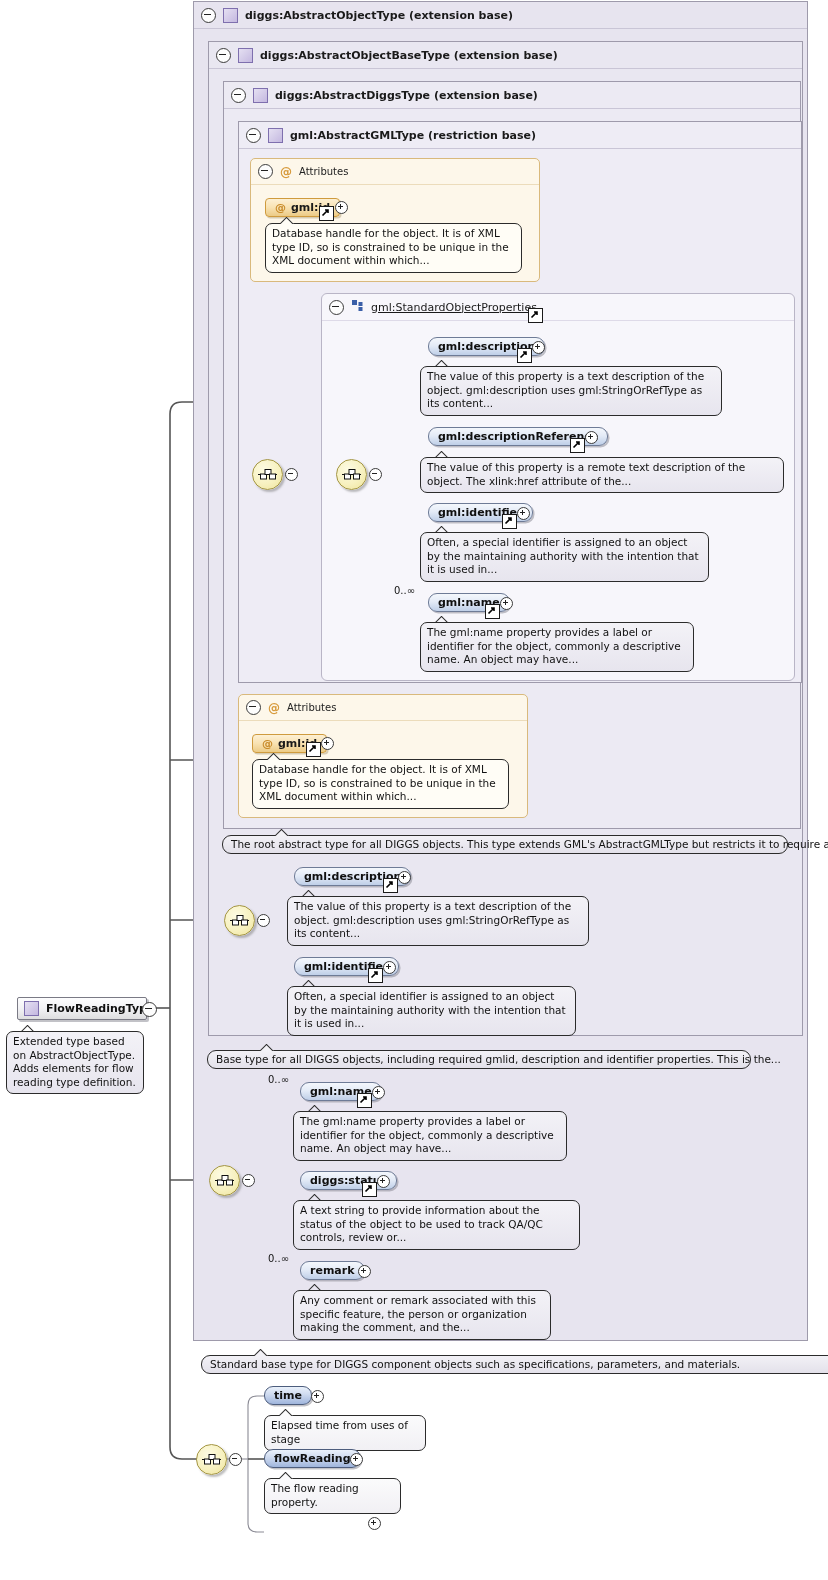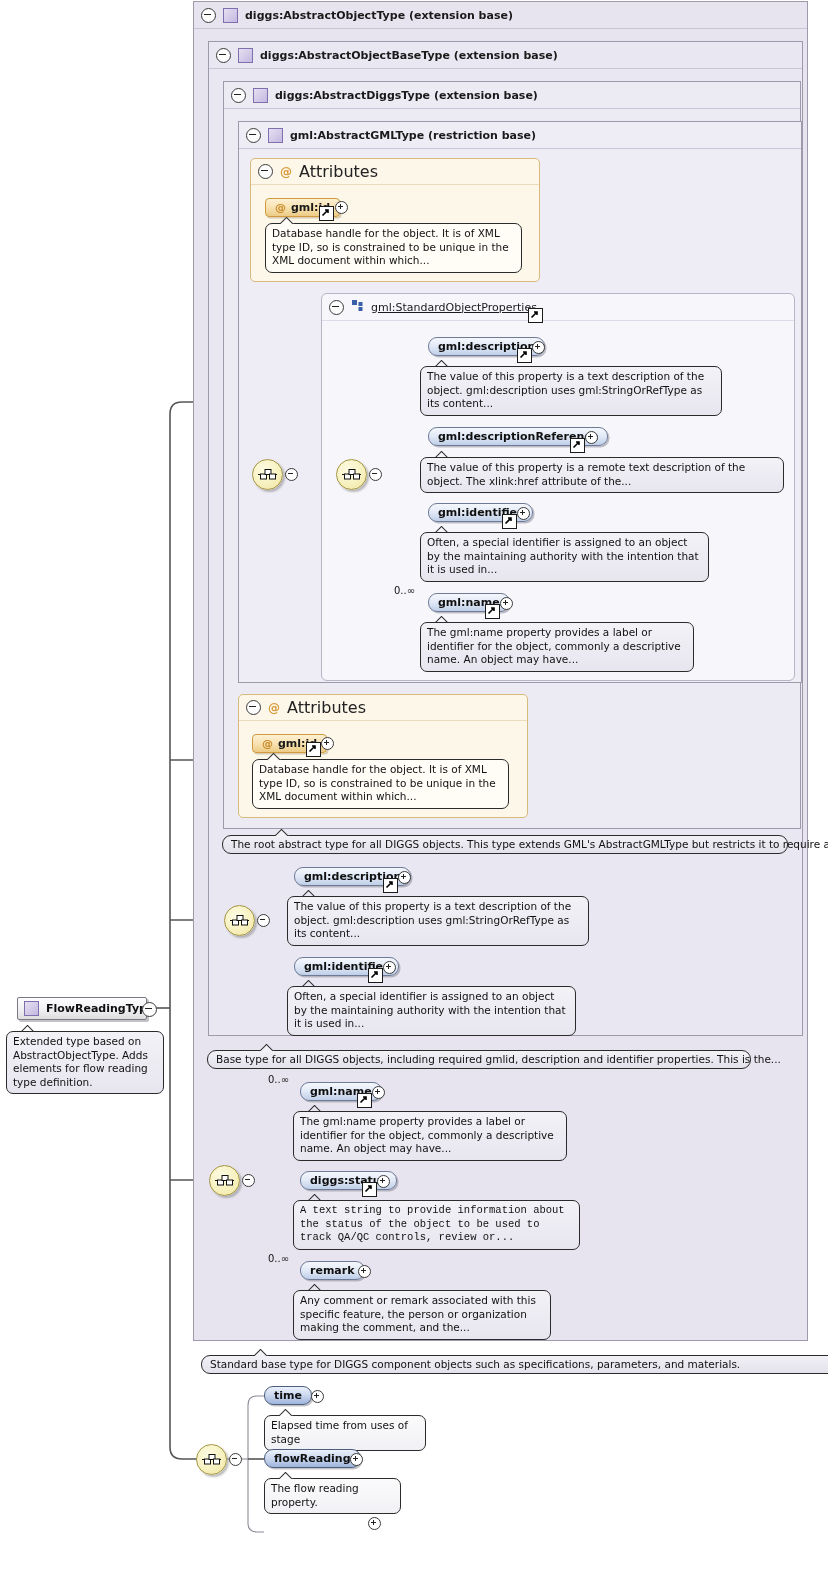--- a/index.html
+++ b/index.html
@@ -32,21 +32,21 @@
   .ctype{width:13px;height:13px;border:1px solid #7e6fae;margin:0 7px 0 7px;flex:0 0 auto;
          background:linear-gradient(135deg,#e5e0f2 0%,#c4b8e0 100%);}
 
   
   .attrbox{position:absolute;box-sizing:border-box;border:1px solid #d9b97c;
            border-radius:5px;background:#fdf7ea;}
   .attrbox .ahdr{position:absolute;left:0;top:0;right:0;height:26px;
                  border-bottom:1px solid #ecdcbb;display:flex;align-items:center;
                  padding-left:7px;box-sizing:border-box;}
   .at-sym{color:#d79a3c;font-weight:bold;font-size:12px;margin:0 7px;flex:0 0 auto;}
-  .ahdr .ttl{font-weight:normal;font-size:16px;color:#222;}
+  .ahdr .ttl{font-weight:normal;font-size:10px;color:#222;}
 
   
   .pill{position:absolute;box-sizing:border-box;height:19px;line-height:17px;
         border:1px solid #6e7b96;border-radius:9px;padding:0 9px;white-space:nowrap;
         font-size:11px;font-weight:bold;color:#101010;
         background:linear-gradient(to bottom,#f4f7fc 0%,#e4ebf7 45%,#bfcfe8 100%);
         box-shadow:1.5px 1.5px 0 rgba(120,120,130,.45);}
   .pill.strong{border-color:#4d5d7d;
         background:linear-gradient(to bottom,#eaf1fb 0%,#d2ddf1 40%,#9fb5dc 100%);}
   .pill.attr{border:1px solid #cf9b3e;border-radius:4px;color:#1a1a1a;
@@ -140,21 +140,21 @@
       <path d="M248,1459 H264"></path>
     </g>
   </svg>
 
   
   <div class="pill root" style="left:6px;top:997px;width:130px;">
     <span class="ctype" style="margin-left:0;"></span>
     <span>FlowReadingType</span>
   </div>
   <span class="exp" style="left:142px;top:1002px;"></span>
-  <div class="doc" style="left:6px;top:1031px;width:158px;">
+  <div class="doc" style="left:6px;top:1031px;width:138px;">
     <span class="tip"></span>
     <span>Extended type based on AbstractObjectType. Adds elements for flow reading type definition.</span>
   </div>
 
   
   <div class="box lvl1" style="left:193px;top:1px;width:615px;height:1340px;">
     <div class="box-hdr">
       <span class="exp"></span>
       <span class="ctype"></span>
       <span class="ttl">diggs:AbstractObjectType (extension base)</span>
@@ -403,21 +403,21 @@
 
   <div class="pill" style="left:300px;top:1171px;">
     <span>diggs:status</span>
   </div>
   <div class="extref" style="left:362px;top:1182px;">
     <svg width="11" height="11" viewBox="0 0 11 11">
         <path d="M2.5,8.5 L8,3 M5,3 H8 V6" stroke="#000" stroke-width="1.6" fill="none"></path>
       </svg>
   </div>
   <span class="mini plus" style="left:377px;top:1175px;"></span>
-  <div class="doc" style="left:293px;top:1200px;width:287px;font-family:Liberation Mono, monospace;">
+  <div class="doc" style="left:293px;top:1200px;width:287px;">
     <span class="tip"></span><span>A text string to provide information about the status of the object to be used to track QA/QC controls, review or...</span>
   </div>
 
   <span class="card" style="left:268px;top:1253px;">0..∞</span>
   <div class="pill" style="left:300px;top:1261px;">
     <span>remark</span>
   </div>
   <span class="mini plus" style="left:358px;top:1265px;"></span>
   <div class="doc" style="left:293px;top:1290px;width:258px;">
     <span class="tip"></span><span>Any comment or remark associated with this specific feature, the person or organization making the comment, and the...</span>

